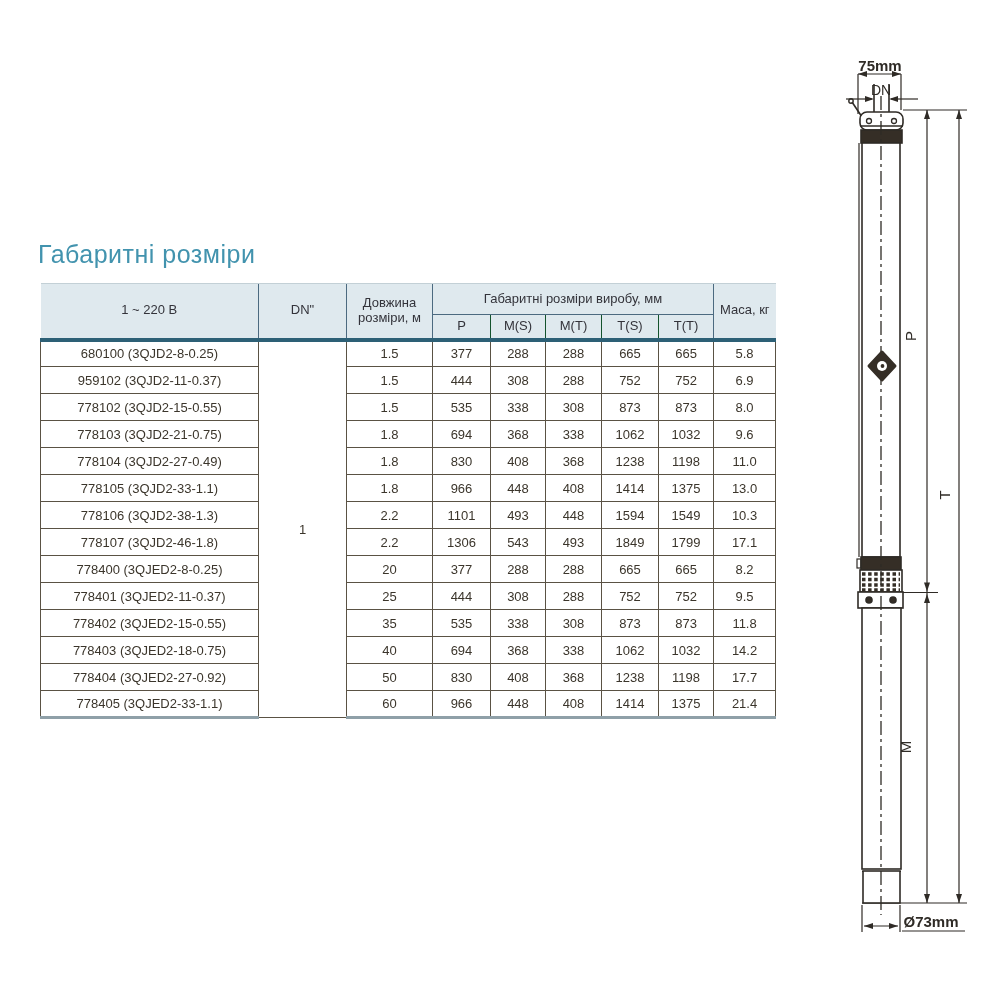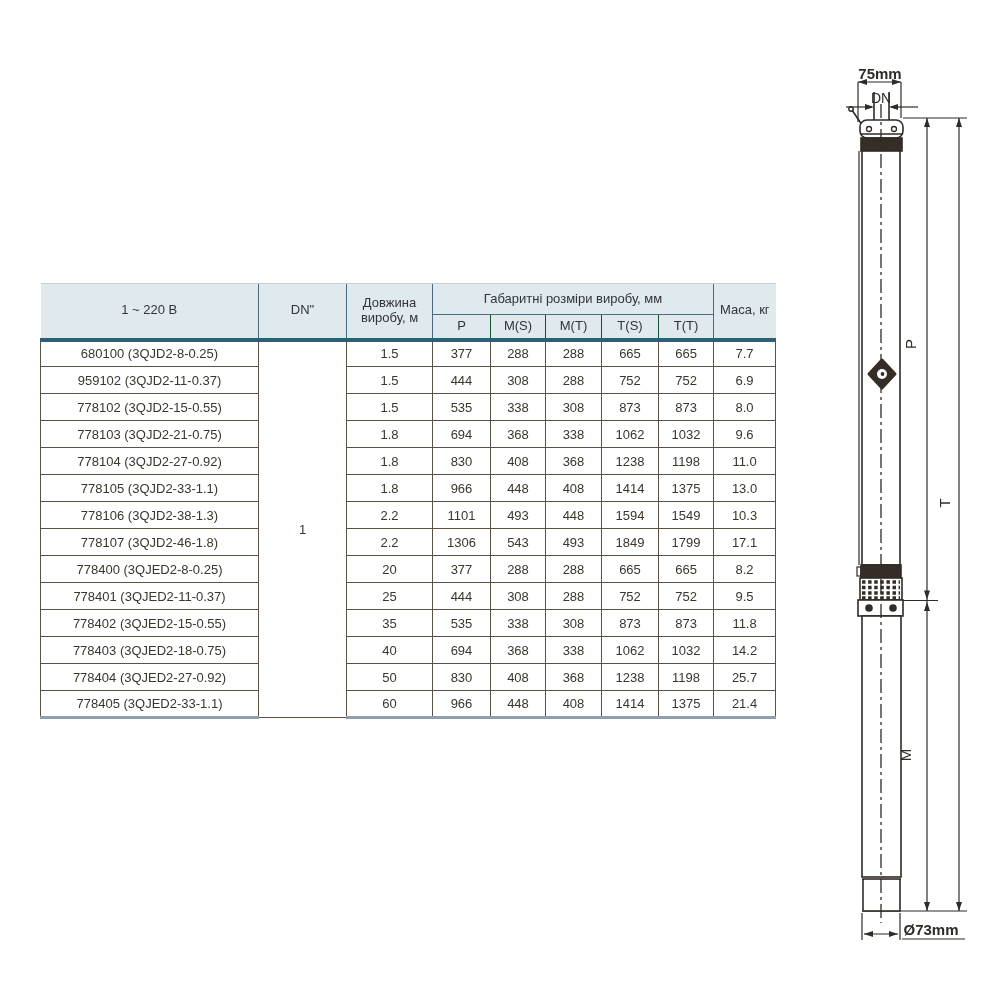--- a/index.html
+++ b/index.html
@@ -20,46 +20,47 @@
   thead tr.h1 th { height:31px; }
   thead tr.h2 th { height:25px; border-left:1px solid #14532d; }
   thead tr.h2 th:first-child { border-left:1px solid #4c6a80; }
   th.group { border-bottom:1px solid #4c6a80; }
   .teal-bottom { border-bottom:4px solid #2d6076 !important; }
   tbody td { border:1px solid #5a5244; text-align:center; height:27px; padding:0 2px;
              background:#fff; white-space:nowrap; overflow:hidden; }
   tbody tr:last-child td { border-bottom:3px solid #8fa0a8; }
   td.dn-cell { vertical-align:middle; }
 
-  .drawing { position:absolute; left:825px; top:48px; }
+  .drawing { position:absolute; left:825px; top:40px; }
   svg text { font-family:"Liberation Sans", sans-serif; fill:#2f2b26; }
 </style>
 </head>
 <body>
 
 <div class="page">
 
+  <div class="title">Габаритні розміри</div>
 
   <table class="spec">
     <colgroup>
       <col style="width:218px">
         <col style="width:88px">
         <col style="width:86px">
       <col style="width:58px">
         <col style="width:55px">
         <col style="width:56px">
       <col style="width:57px">
         <col style="width:55px">
         <col style="width:62px">
     </colgroup>
     <thead>
       <tr class="h1">
         <th rowspan="2" class="teal-bottom">1 ~ 220 В</th>
         <th rowspan="2" class="teal-bottom">DN"</th>
-        <th rowspan="2" class="teal-bottom">Довжина виробу, м</th>
+        <th rowspan="2" class="teal-bottom">Довжина розміри, м</th>
         <th colspan="5" class="group">Габаритні розміри виробу, мм</th>
         <th rowspan="2" class="teal-bottom">Маса, кг</th>
       </tr>
       <tr class="h2">
         <th class="teal-bottom">P</th>
         <th class="teal-bottom">M(S)</th>
         <th class="teal-bottom">M(T)</th>
         <th class="teal-bottom">T(S)</th>
         <th class="teal-bottom">T(T)</th>
       </tr>
@@ -67,21 +68,21 @@
     <tbody>
         <tr>
           <td>680100 (3QJD2-8-0.25)</td>
           <td rowspan="14" class="dn-cell">1</td>
           <td>1.5</td>
           <td>377</td>
           <td>288</td>
           <td>288</td>
           <td>665</td>
           <td>665</td>
-          <td>7.7</td>
+          <td>5.8</td>
         </tr>
         <tr>
           <td>959102 (3QJD2-11-0.37)</td>
           <td>1.5</td>
           <td>444</td>
           <td>308</td>
           <td>288</td>
           <td>752</td>
           <td>752</td>
           <td>6.9</td>
@@ -100,21 +101,21 @@
           <td>778103 (3QJD2-21-0.75)</td>
           <td>1.8</td>
           <td>694</td>
           <td>368</td>
           <td>338</td>
           <td>1062</td>
           <td>1032</td>
           <td>9.6</td>
         </tr>
         <tr>
-          <td>778104 (3QJD2-27-0.92)</td>
+          <td>778104 (3QJD2-27-0.49)</td>
           <td>1.8</td>
           <td>830</td>
           <td>408</td>
           <td>368</td>
           <td>1238</td>
           <td>1198</td>
           <td>11.0</td>
         </tr>
         <tr>
           <td>778105 (3QJD2-33-1.1)</td>
@@ -187,21 +188,21 @@
           <td>14.2</td>
         </tr>
         <tr>
           <td>778404 (3QJED2-27-0.92)</td>
           <td>50</td>
           <td>830</td>
           <td>408</td>
           <td>368</td>
           <td>1238</td>
           <td>1198</td>
-          <td>25.7</td>
+          <td>17.7</td>
         </tr>
         <tr>
           <td>778405 (3QJED2-33-1.1)</td>
           <td>60</td>
           <td>966</td>
           <td>448</td>
           <td>408</td>
           <td>1414</td>
           <td>1375</td>
           <td>21.4</td>

